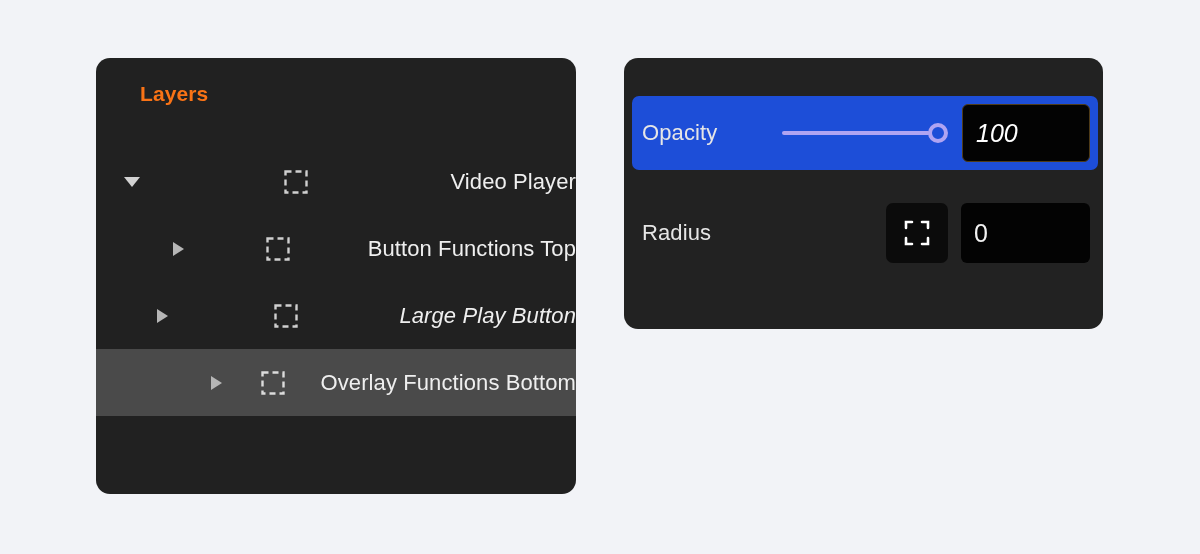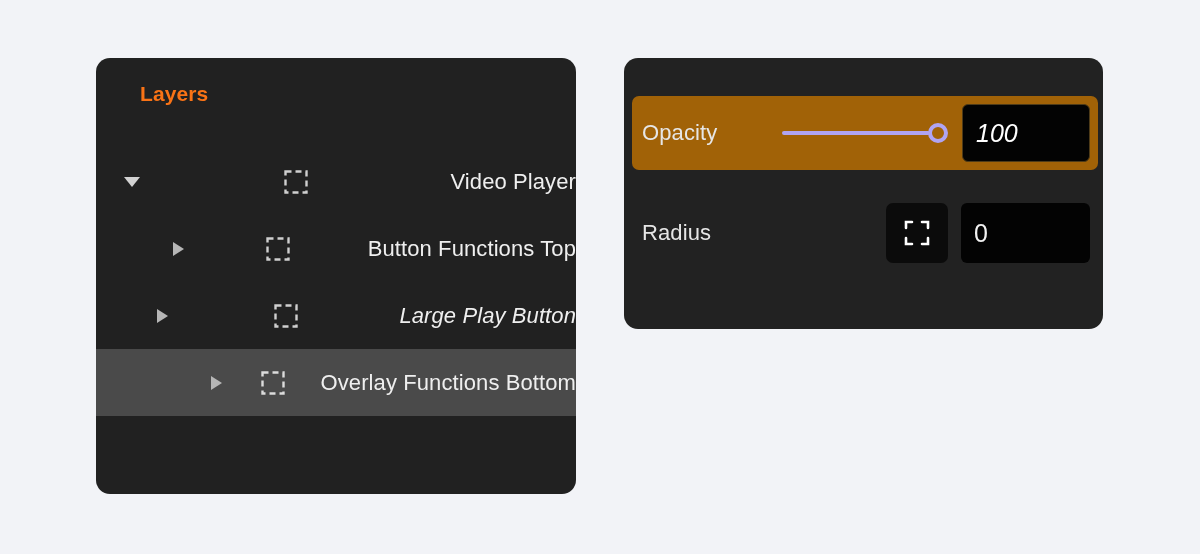--- a/index.html
+++ b/index.html
@@ -103,21 +103,21 @@
     background: #222222;
     border-radius: 14px;
     overflow: hidden;
   }
   #opacity-row {
     position: absolute;
     left: 8px;
     top: 38px;
     width: 466px;
     height: 74px;
-    background: #a16207;
+    background: #1d4ed8;
     border-radius: 7px;
     display: flex;
     align-items: center;
     box-sizing: border-box;
   }
   .prop-label {
     font-size: 22px;
     color: #e6e6e6;
     letter-spacing: 0.1px;
   }

